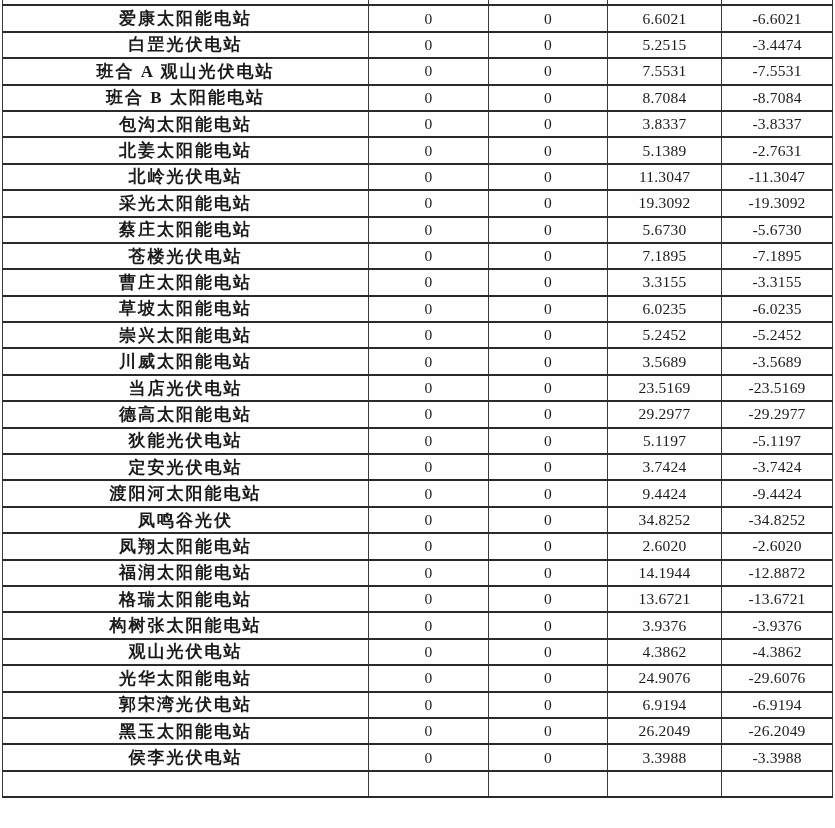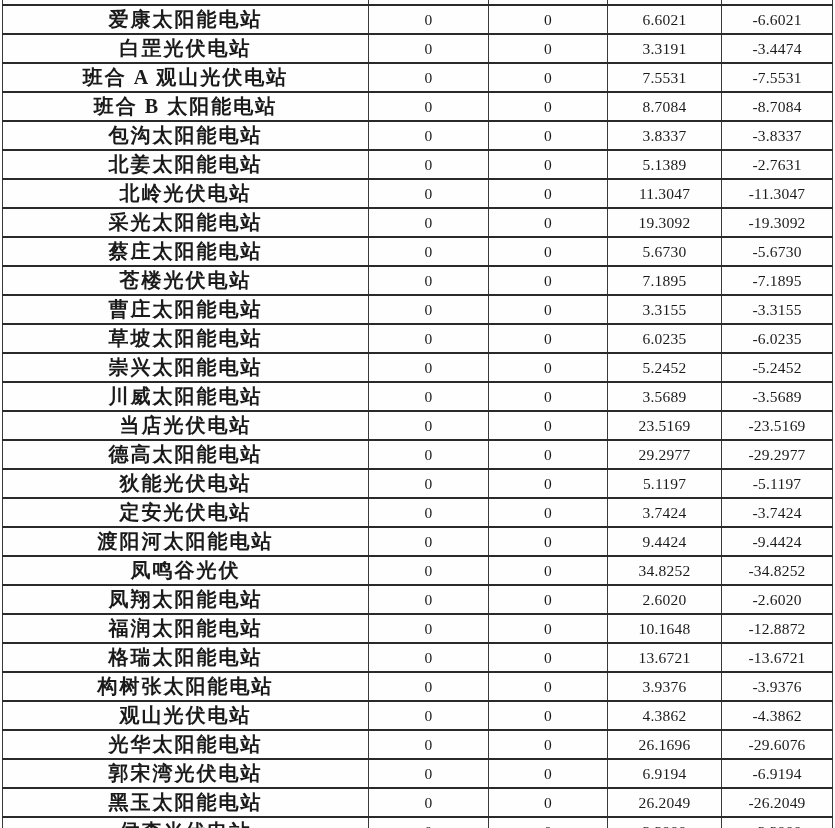--- a/index.html
+++ b/index.html
@@ -37,21 +37,21 @@
     padding: 0;
     margin: 0;
     text-align: center;
     vertical-align: middle;
     white-space: nowrap;
     overflow: hidden;
     background: #fefefe;
   }
   td.name-cell {
     font-weight: bold;
-    font-size: 20px;
+    font-size: 17px;
     letter-spacing: 2px;
   }
   td.num-cell {
     font-weight: normal;
     font-size: 15.5px;
     letter-spacing: 0.2px;
   }
   td.partial-cell {
     background: #fdfdfd;
   }
@@ -80,21 +80,21 @@
           <td class="name-cell">爱康太阳能电站</td>
           <td class="num-cell">0</td>
           <td class="num-cell">0</td>
           <td class="num-cell">6.6021</td>
           <td class="num-cell">-6.6021</td>
         </tr>
         <tr>
           <td class="name-cell">白罡光伏电站</td>
           <td class="num-cell">0</td>
           <td class="num-cell">0</td>
-          <td class="num-cell">3.3191</td>
+          <td class="num-cell">5.2515</td>
           <td class="num-cell">-3.4474</td>
         </tr>
         <tr>
           <td class="name-cell">班合 A 观山光伏电站</td>
           <td class="num-cell">0</td>
           <td class="num-cell">0</td>
           <td class="num-cell">7.5531</td>
           <td class="num-cell">-7.5531</td>
         </tr>
         <tr>
@@ -220,21 +220,21 @@
           <td class="name-cell">凤翔太阳能电站</td>
           <td class="num-cell">0</td>
           <td class="num-cell">0</td>
           <td class="num-cell">2.6020</td>
           <td class="num-cell">-2.6020</td>
         </tr>
         <tr>
           <td class="name-cell">福润太阳能电站</td>
           <td class="num-cell">0</td>
           <td class="num-cell">0</td>
-          <td class="num-cell">10.1648</td>
+          <td class="num-cell">14.1944</td>
           <td class="num-cell">-12.8872</td>
         </tr>
         <tr>
           <td class="name-cell">格瑞太阳能电站</td>
           <td class="num-cell">0</td>
           <td class="num-cell">0</td>
           <td class="num-cell">13.6721</td>
           <td class="num-cell">-13.6721</td>
         </tr>
         <tr>
@@ -248,21 +248,21 @@
           <td class="name-cell">观山光伏电站</td>
           <td class="num-cell">0</td>
           <td class="num-cell">0</td>
           <td class="num-cell">4.3862</td>
           <td class="num-cell">-4.3862</td>
         </tr>
         <tr>
           <td class="name-cell">光华太阳能电站</td>
           <td class="num-cell">0</td>
           <td class="num-cell">0</td>
-          <td class="num-cell">26.1696</td>
+          <td class="num-cell">24.9076</td>
           <td class="num-cell">-29.6076</td>
         </tr>
         <tr>
           <td class="name-cell">郭宋湾光伏电站</td>
           <td class="num-cell">0</td>
           <td class="num-cell">0</td>
           <td class="num-cell">6.9194</td>
           <td class="num-cell">-6.9194</td>
         </tr>
         <tr>

